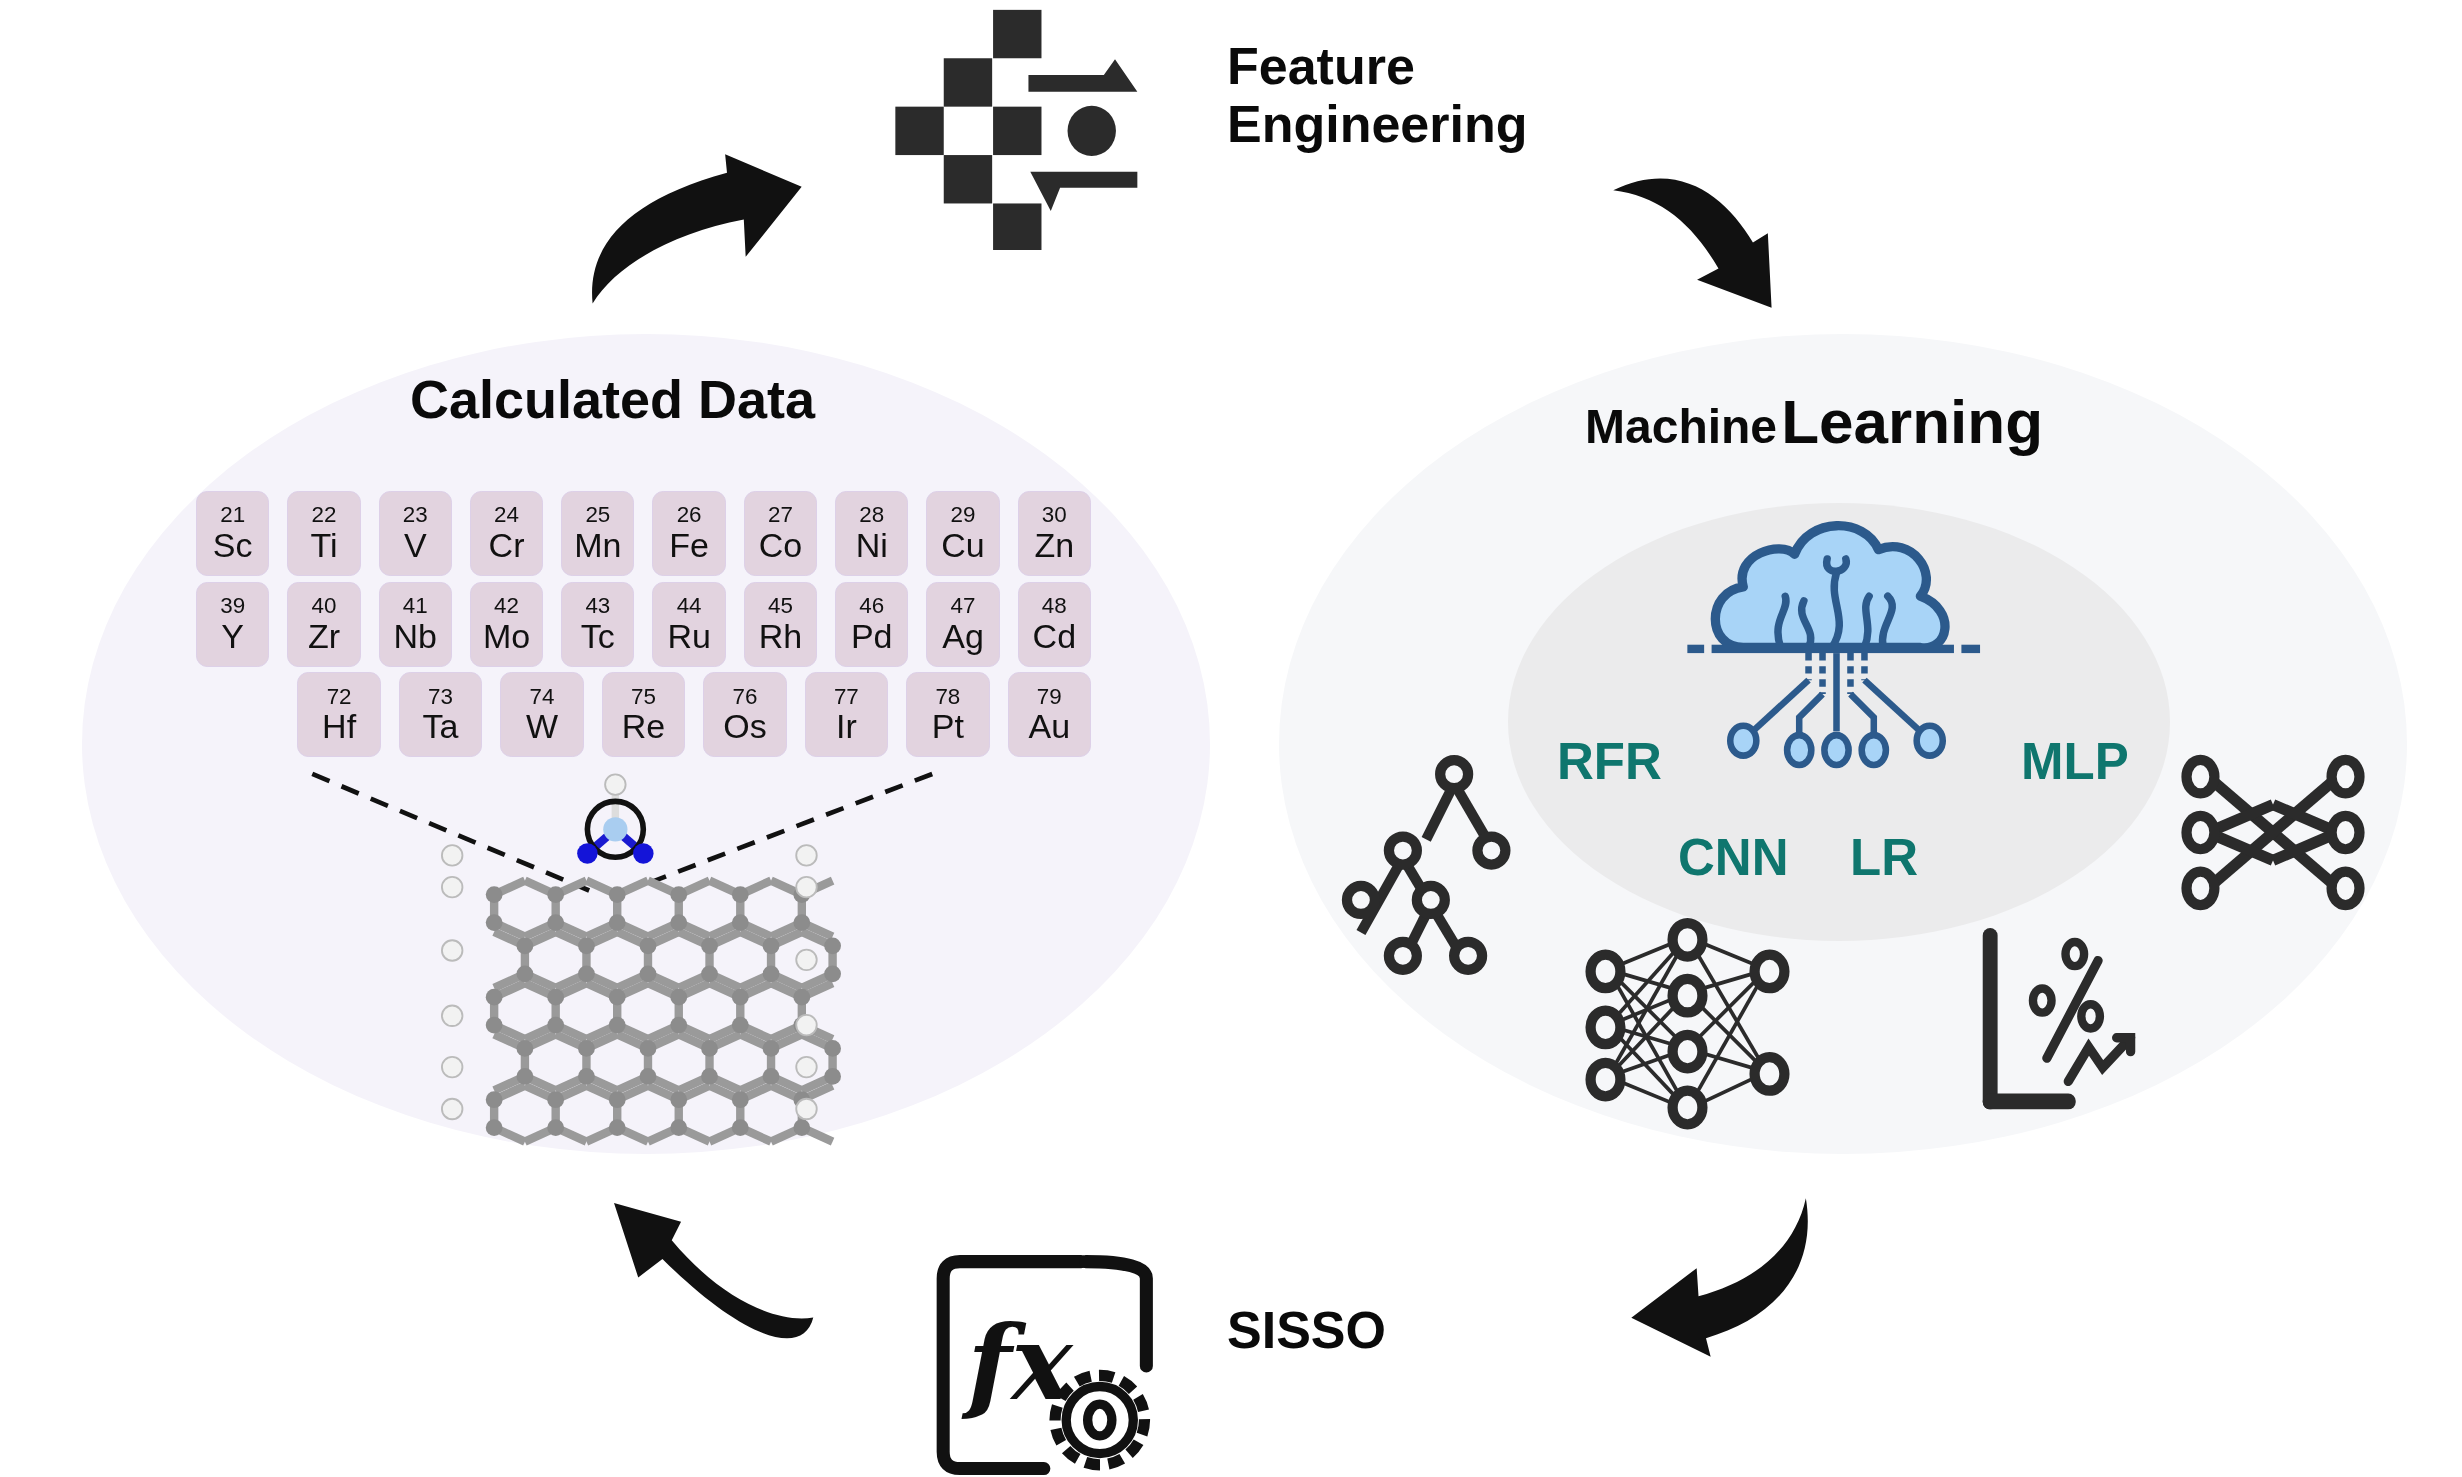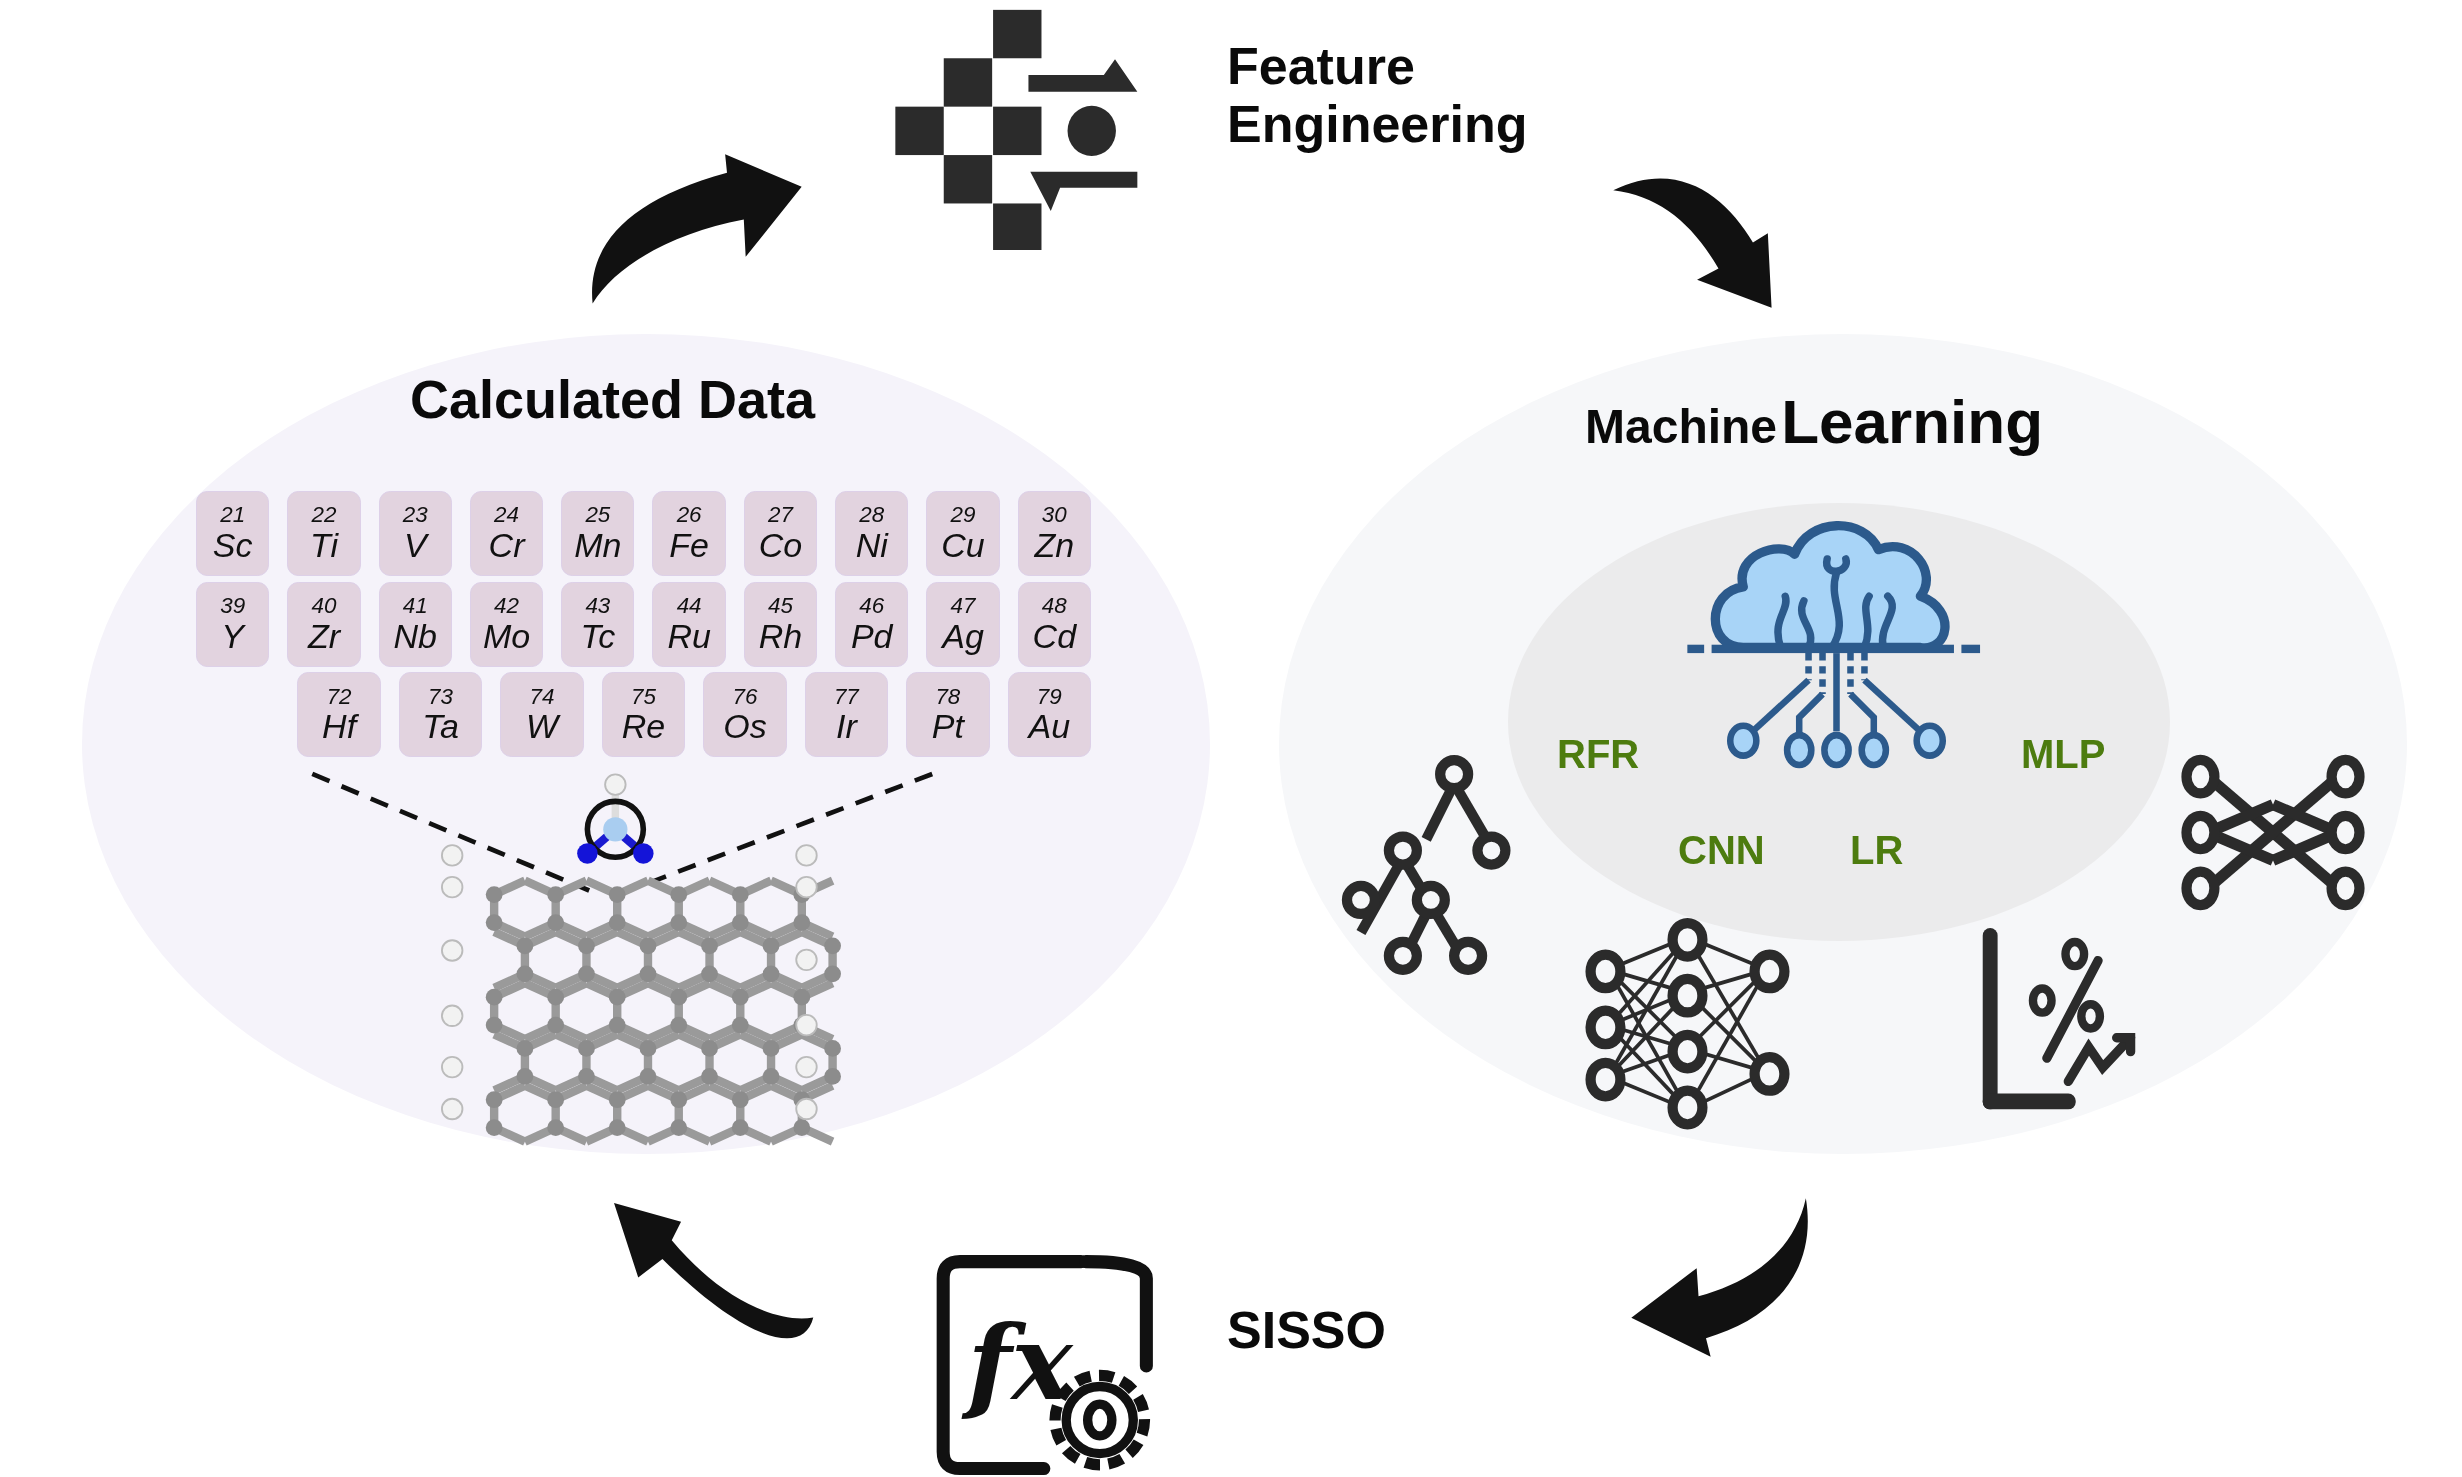--- a/index.html
+++ b/index.html
@@ -3,26 +3,26 @@
 <meta charset="utf-8">
 <style>
   html, body { margin: 0; padding: 0; background: #ffffff; }
   body { width: 2462px; height: 1478px; position: relative; overflow: hidden; font-family: "Liberation Sans", sans-serif; }
   .abs { position: absolute; }
   .title { font-family: "Liberation Sans", sans-serif; font-weight: bold; color: #0a0a0a; line-height: 1.12; }
   .ellipse-left { left: 82px; top: 334px; width: 1128px; height: 820px; border-radius: 50%; background: #f5f3fa; }
   .ellipse-right { left: 1279px; top: 334px; width: 1128px; height: 820px; border-radius: 50%; background: #f6f7f9; }
   .ellipse-inner { left: 1508px; top: 503px; width: 662px; height: 438px; border-radius: 50%; background: #ebebec; }
   .ptable { left: 196px; top: 491px; width: 895px; }
-  .prow { display: flex; gap: 18px; margin-bottom: 5.6px; font-style: italic; }
+  .prow { display: flex; gap: 18px; margin-bottom: 5.6px; }
   .tile { width: 86px; height: 85px; background: #e2d3df; border-radius: 11.2px; border: 1.9px solid #ddd0e8; box-sizing: border-box; display: flex; flex-direction: column; align-items: center; justify-content: center; color: #111; }
   .tile .num { font-size: 22.4px; line-height: 1.1; }
   .tile .sym { font-size: 34px; line-height: 1.05; }
   .spacer { width: 86px; height: 85px; }
-  .ml-label { font-size: 40px; font-weight: bold; color: #4d7c0f; }
+  .ml-label { font-size: 51px; font-weight: bold; color: #0f766e; }
   svg { position: absolute; overflow: visible; }
 </style>
 </head>
 <body>
 
 <div class="abs ellipse-left"></div>
 <div class="abs ellipse-right"></div>
 <div class="abs ellipse-inner"></div>
 
 <svg style="left:587px;top:154px;" width="224" height="159" viewBox="0 0 240 170">

